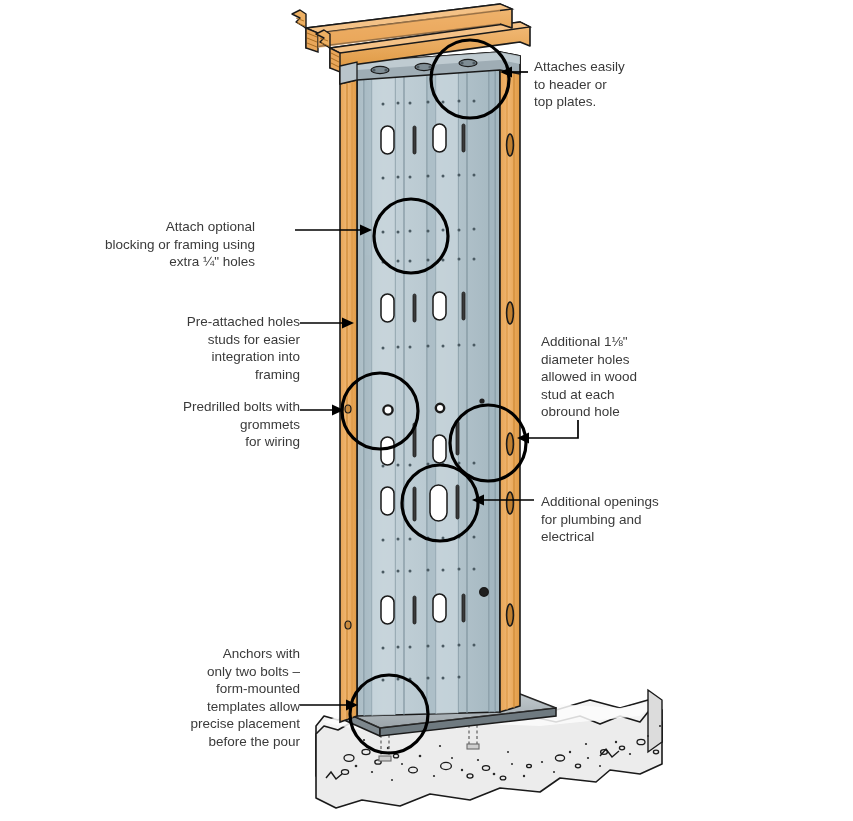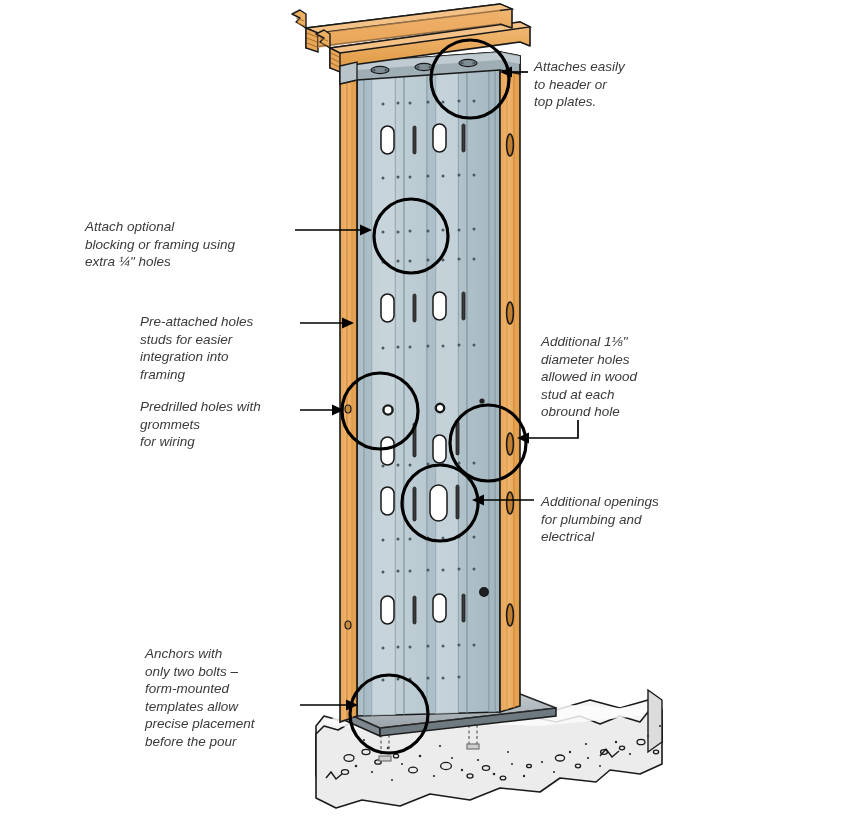--- a/index.html
+++ b/index.html
@@ -2,31 +2,31 @@
 <html><head>
 <meta charset="utf-8">
 <title>Insulated Wall Panel Cutaway Diagram</title>
 <style>
   html,body{margin:0;padding:0;background:#ffffff;}
   body{
     width:853px;height:821px;position:relative;overflow:hidden;
     font-family:"Liberation Sans","DejaVu Sans",sans-serif;
     color:#3a3a3a;
   }
-  #diagram-root{position:absolute;inset:0;width:853px;height:821px;font-style:italic;}
+  #diagram-root{position:absolute;inset:0;width:853px;height:821px;}
   svg#scene{position:absolute;left:0;top:0;width:853px;height:821px;display:block;}
   .callout-text{
     position:absolute;
     font-family:"Liberation Sans","DejaVu Sans",sans-serif;
     font-size:13.5px;
     line-height:17.5px;
     color:#3a3a3a;
     white-space:pre-line;
   }
-  .ct-right{text-align:left;}
+  .ct-right{text-align:right;}
   .ct-left{text-align:left;}
   .label-attach-header{left:534px;top:58px;width:140px;}
   .label-attach-blocking{right:598px;top:218px;width:170px;}
   .label-wood-studs{right:553px;top:313px;width:160px;}
   .label-predrilled{right:553px;top:398px;width:160px;}
   .label-additional-holes{left:541px;top:333px;width:130px;}
   .label-additional-openings{left:541px;top:493px;width:135px;}
   .label-anchors{right:553px;top:645px;width:155px;}
 </style>
 </head>
@@ -445,21 +445,21 @@
 
   <div class="callout-text ct-right label-attach-blocking">Attach optional
 blocking or framing using
 extra ¼" holes</div>
 
   <div class="callout-text ct-right label-wood-studs">Pre-attached holes
 studs for easier
 integration into
 framing</div>
 
-  <div class="callout-text ct-right label-predrilled">Predrilled holes with
+  <div class="callout-text ct-right label-predrilled">Predrilled bolts with
 grommets
 for wiring</div>
 
   <div class="callout-text ct-left label-additional-holes">Additional 1⅛"
 diameter holes
 allowed in wood
 stud at each
 obround hole</div>
 
   <div class="callout-text ct-left label-additional-openings">Additional openings

